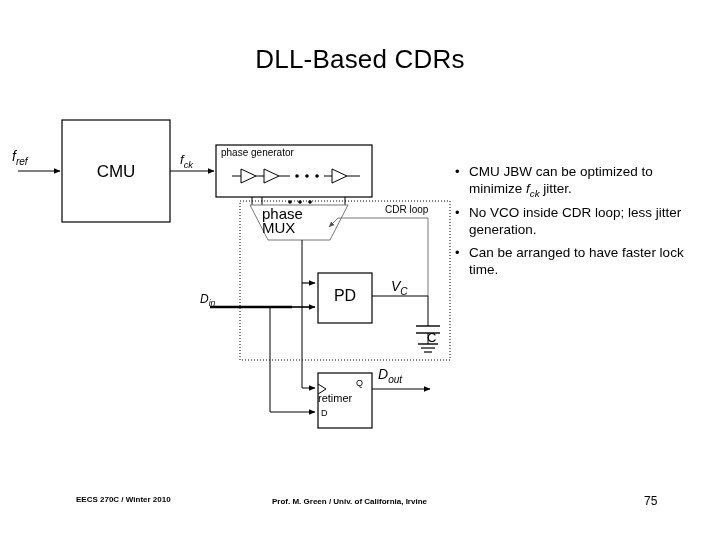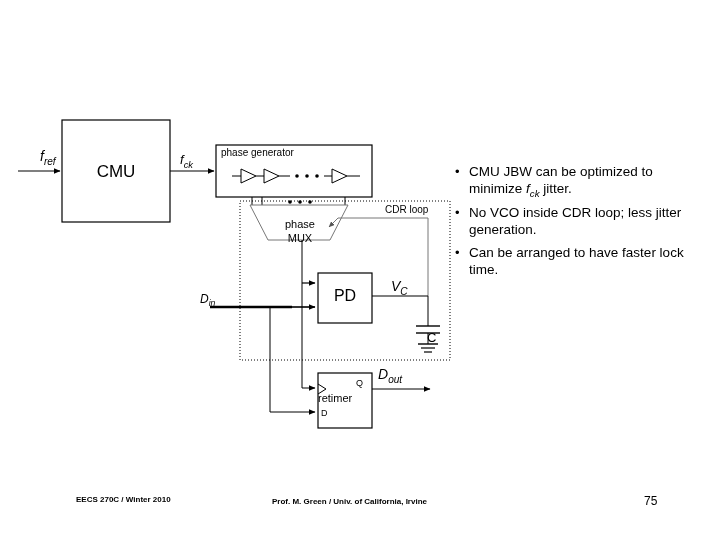--- a/index.html
+++ b/index.html
@@ -49,43 +49,41 @@
   }
   .ital { font-style: italic; }
   .sub {
     font-size: 0.72em;
     vertical-align: sub;
     font-style: italic;
   }
   #label-fref {
     left: 12px; top: 148px;
     font-size: 14px;
-    margin-left: 28px;
   }
   #label-fck {
     left: 180px; top: 152px;
     font-size: 13px;
   }
   #label-cmu {
     left: 62px; top: 162px;
     width: 108px;
     text-align: center;
     font-size: 17px;
   }
   #label-phasegen {
     left: 221px; top: 147px;
     font-size: 10px;
   }
   #label-phasemux {
     left: 262px; top: 207px;
     width: 76px;
-    text-align: center;
-    font-size: 11px;
+    text-align: left;
+    font-size: 15px;
     line-height: 14px;
-    margin-top: 10px;
   }
   #label-cdrloop {
     left: 385px; top: 204px;
     font-size: 10px;
   }
   #label-pd {
     left: 318px; top: 287px;
     width: 54px;
     text-align: center;
     font-size: 16px;
@@ -167,20 +165,21 @@
     top: 494px;
     font-size: 12px;
     color: #000000;
   }
 </style>
 </head>
 <body>
 
 <div id="slide">
 
+  <div id="slide-title">DLL-Based CDRs</div>
 
   <svg id="diagram-svg" viewBox="0 0 720 540" xmlns="http://www.w3.org/2000/svg">
     <defs>
       <marker id="arrowhead" markerWidth="7" markerHeight="6" refX="6.5" refY="3" orient="auto" markerUnits="userSpaceOnUse">
         <path d="M0,0 L7,3 L0,6 z" fill="#000000"></path>
       </marker>
       <marker id="arrowhead-thin" markerWidth="6" markerHeight="5" refX="5.5" refY="2.5" orient="auto" markerUnits="userSpaceOnUse">
         <path d="M0,0 L6,2.5 L0,5 z" fill="#555555"></path>
       </marker>
     </defs>

